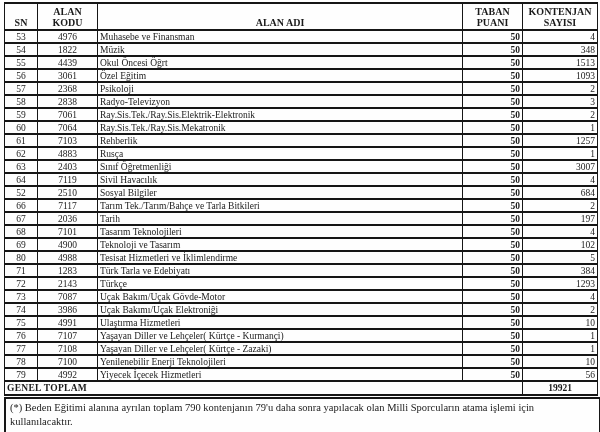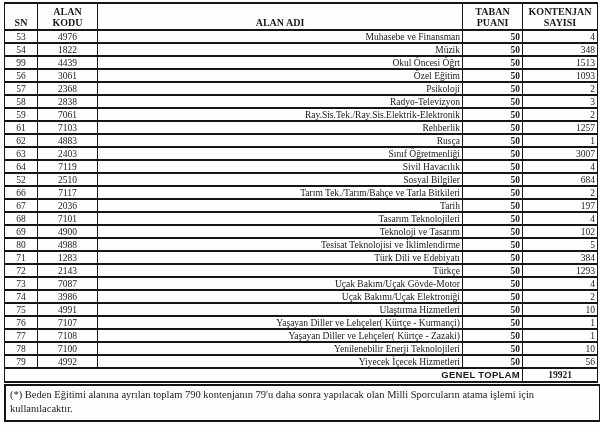--- a/index.html
+++ b/index.html
@@ -42,30 +42,30 @@
     line-height: 11px;
     height: 24px;
     text-align: center;
     vertical-align: bottom;
     white-space: pre-line;
     padding-bottom: 1px;
   }
   th.h-adi { text-align: left; padding-left: 3px; }
   td.c-sn   { text-align: center; }
   td.c-kodu { text-align: center; padding-right: 3px; }
-  td.c-adi  { text-align: right;  padding-left: 3px; }
+  td.c-adi  { text-align: left;  padding-left: 3px; }
   td.c-taban{ text-align: right; padding-right: 3px; font-weight: bold; }
   td.c-kont { text-align: right; padding-right: 3px; }
   tr.total-row td {
     font-weight: bold;
     height: 12px;
   }
   td.total-label {
-    text-align: right;
-    font-family: Liberation Sans, sans-serif;
+    text-align: left;
+    font-family: Liberation Serif, serif;
     font-size: 10.5px;
     letter-spacing: 0.3px;
     margin-left: 8px;
   }
   td.total-value {
     text-align: center;
     padding-right: 3px;
     font-size: 10px;
   }
   .footnote-box {
@@ -115,21 +115,21 @@
 
   <tr>
     <td class="c-sn">54</td>
     <td class="c-kodu">1822</td>
     <td class="c-adi">Müzik</td>
     <td class="c-taban">50</td>
     <td class="c-kont">348</td>
   </tr>
 
   <tr>
-    <td class="c-sn">99</td>
+    <td class="c-sn">55</td>
     <td class="c-kodu">4439</td>
     <td class="c-adi">Okul Öncesi Öğrt</td>
     <td class="c-taban">50</td>
     <td class="c-kont">1513</td>
   </tr>
 
   <tr>
     <td class="c-sn">56</td>
     <td class="c-kodu">3061</td>
     <td class="c-adi">Özel Eğitim</td>
@@ -154,20 +154,27 @@
   </tr>
 
   <tr>
     <td class="c-sn">59</td>
     <td class="c-kodu">7061</td>
     <td class="c-adi">Ray.Sis.Tek./Ray.Sis.Elektrik-Elektronik</td>
     <td class="c-taban">50</td>
     <td class="c-kont">2</td>
   </tr>
 
+  <tr>
+    <td class="c-sn">60</td>
+    <td class="c-kodu">7064</td>
+    <td class="c-adi">Ray.Sis.Tek./Ray.Sis.Mekatronik</td>
+    <td class="c-taban">50</td>
+    <td class="c-kont">1</td>
+  </tr>
 
   <tr>
     <td class="c-sn">61</td>
     <td class="c-kodu">7103</td>
     <td class="c-adi">Rehberlik</td>
     <td class="c-taban">50</td>
     <td class="c-kont">1257</td>
   </tr>
 
   <tr>
@@ -230,29 +237,29 @@
     <td class="c-sn">69</td>
     <td class="c-kodu">4900</td>
     <td class="c-adi">Teknoloji ve Tasarım</td>
     <td class="c-taban">50</td>
     <td class="c-kont">102</td>
   </tr>
 
   <tr>
     <td class="c-sn">80</td>
     <td class="c-kodu">4988</td>
-    <td class="c-adi">Tesisat Teknolojisi ve İklimlendirme</td>
+    <td class="c-adi">Tesisat Hizmetleri ve İklimlendirme</td>
     <td class="c-taban">50</td>
     <td class="c-kont">5</td>
   </tr>
 
   <tr>
     <td class="c-sn">71</td>
     <td class="c-kodu">1283</td>
-    <td class="c-adi">Türk Dili ve Edebiyatı</td>
+    <td class="c-adi">Türk Tarla ve Edebiyatı</td>
     <td class="c-taban">50</td>
     <td class="c-kont">384</td>
   </tr>
 
   <tr>
     <td class="c-sn">72</td>
     <td class="c-kodu">2143</td>
     <td class="c-adi">Türkçe</td>
     <td class="c-taban">50</td>
     <td class="c-kont">1293</td>

